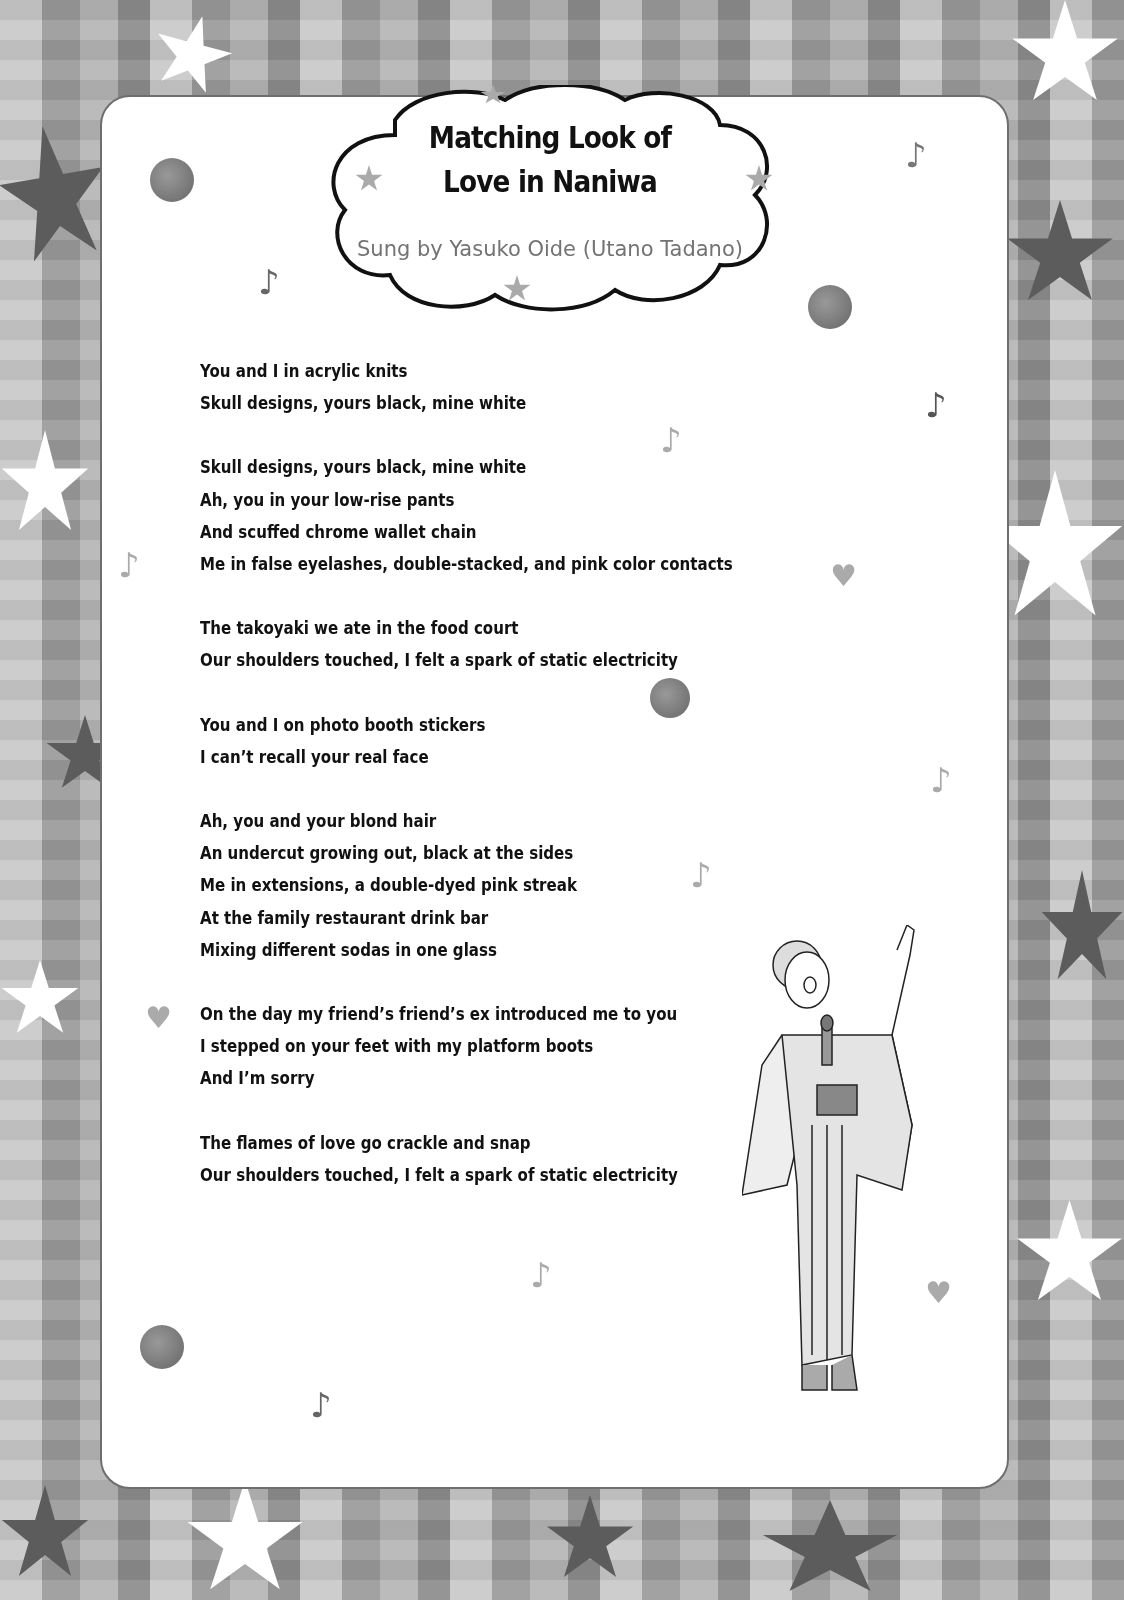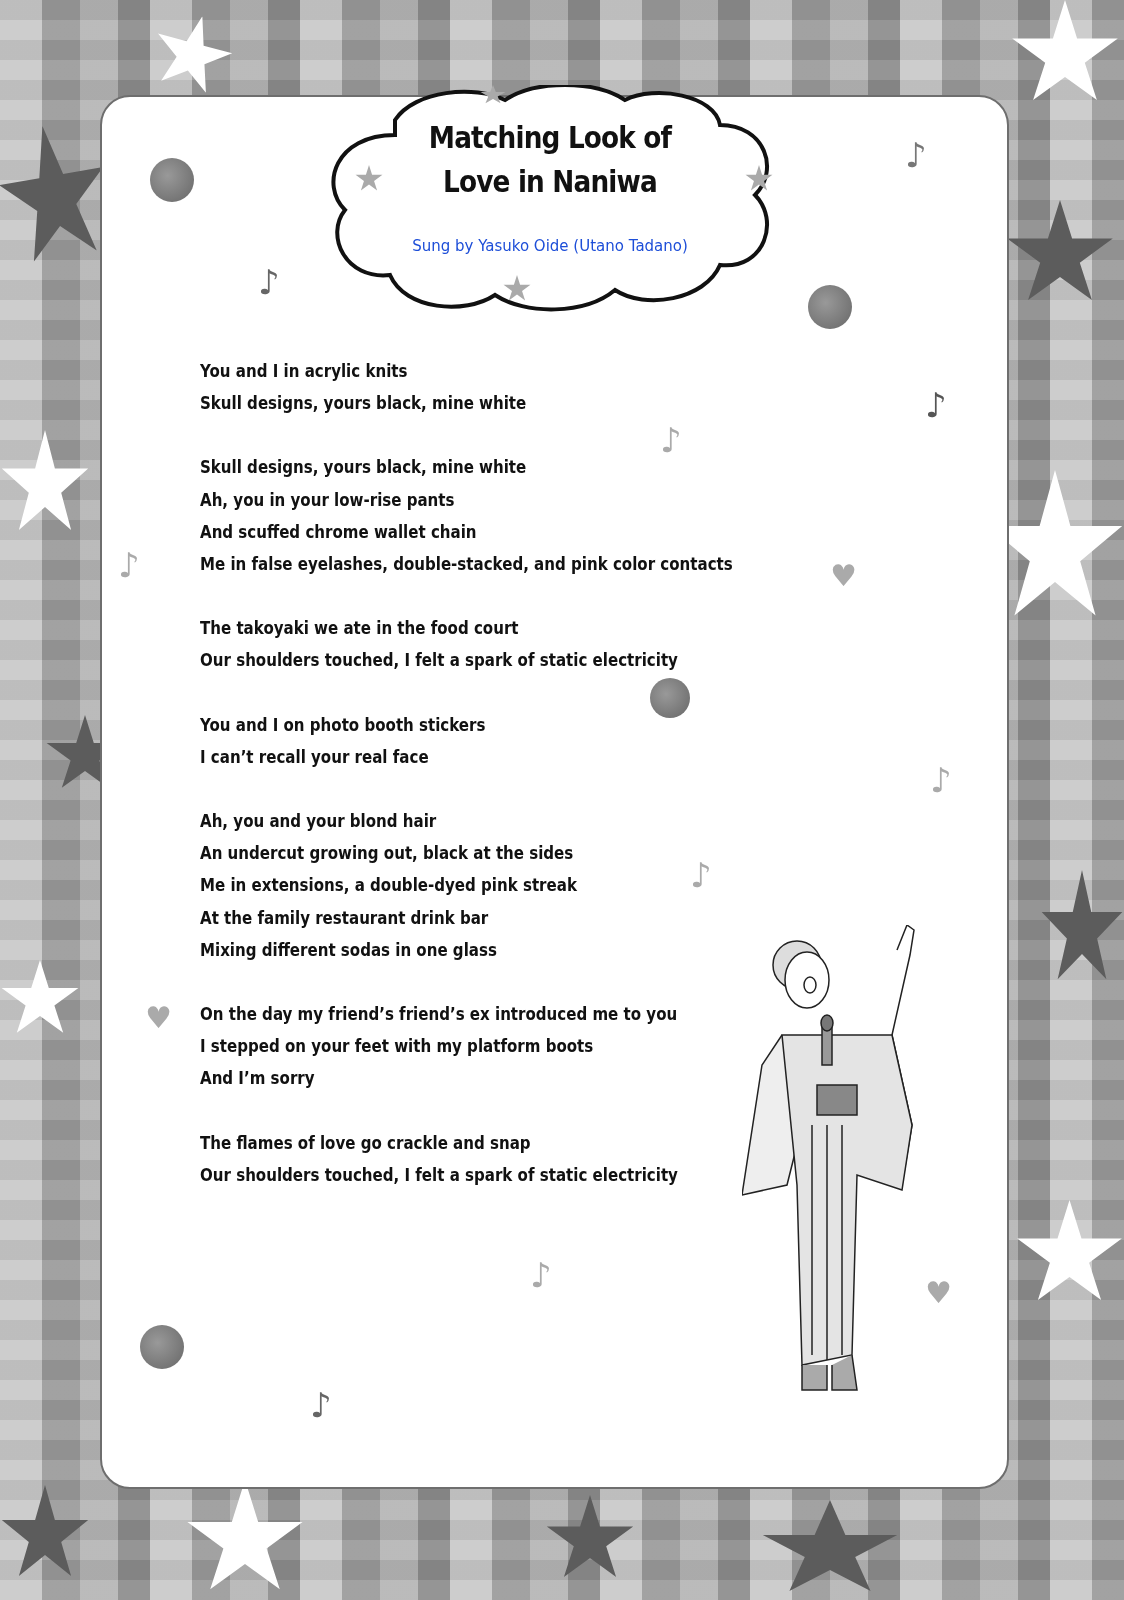--- a/index.html
+++ b/index.html
@@ -17,21 +17,21 @@
   .star.dark { background:#5c5c5c; }
   .star.light { background:#aaa; }
   .panel { position:absolute; left:100px; top:95px; width:905px; height:1390px;
     background:#fff; border:2px solid #6e6e6e; border-radius:30px; }
   .cloud { position:absolute; left:325px; top:85px; width:450px; height:235px; }
   .cloud svg { position:absolute; inset:0; }
   .title { position:absolute; left:0; right:0; top:30px; text-align:center;
     font-family:"DejaVu Sans", sans-serif; font-weight:bold; font-size:31px; line-height:44px;
     color:#111; letter-spacing:-1px; transform:scaleX(0.85); }
   .subtitle { position:absolute; left:0; right:0; top:152px; text-align:center;
-    font-family:"DejaVu Sans", sans-serif; font-size:15px; color:#1d4ed8; }
+    font-family:"DejaVu Sans", sans-serif; font-size:21px; color:#737373; }
   .lyrics { position:absolute; left:200px; top:355px; width:600px;
     font-family:"DejaVu Sans", sans-serif; font-weight:bold; font-size:17.5px; line-height:32.2px; color:#111;
     transform-origin:left top; transform:scaleX(0.86); }
   .stanza { margin-bottom:32px; }
   .line { display:block; white-space:nowrap; }
   .deco { position:absolute; color:#777; font-size:34px; }
   .ball { position:absolute; border-radius:50%; background:radial-gradient(circle at 40% 40%, #999, #666); }
   .heart { position:absolute; color:#aaa; font-size:30px; }
   .figure { position:absolute; left:742px; top:925px; width:190px; height:470px; }
 </style>

